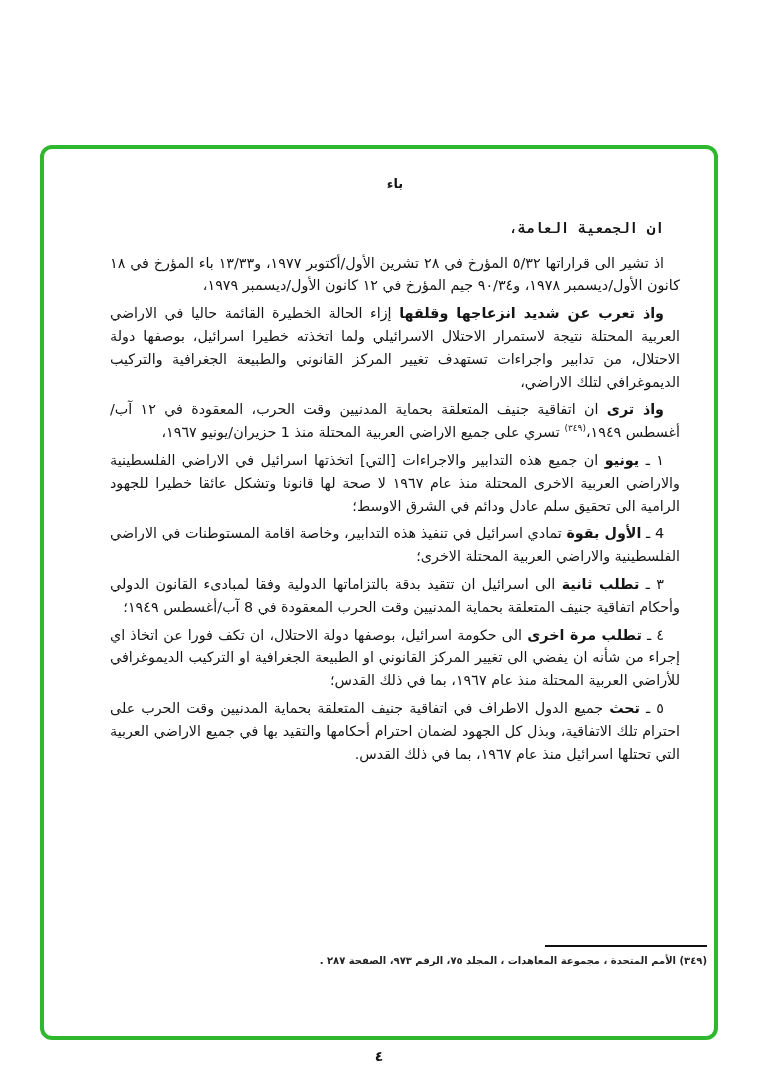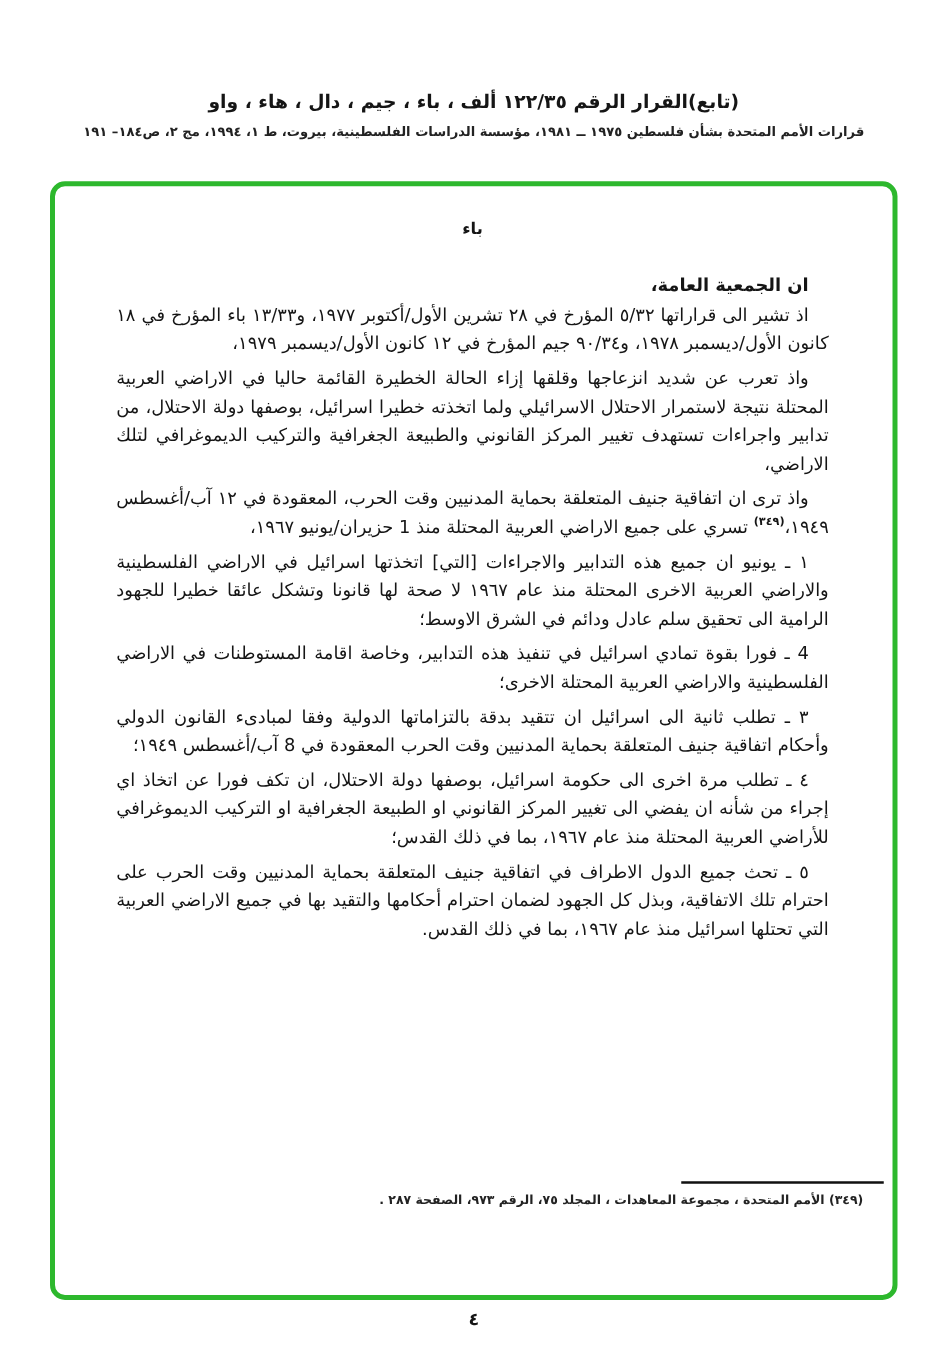--- a/index.html
+++ b/index.html
@@ -12,62 +12,58 @@
     overflow:hidden;
   }
   .header{position:absolute;top:72px;left:0;width:758px;text-align:center;direction:rtl;}
   .title{font-size:15px;font-weight:bold;letter-spacing:.2px;}
   .source{font-size:10.5px;font-weight:bold;margin-top:10px;color:#222;}
   .highlight-box{
     position:absolute;left:40px;top:145px;width:678px;height:895px;
     border:4px solid #2db82d;border-radius:12px;box-sizing:border-box;
   }
   .doc{
-    position:absolute;left:44px;top:149px;width:670px;height:649px;
+    position:absolute;left:61px;top:149px;width:670px;height:649px;
     box-sizing:border-box;padding:24px 51px 0 49px;
     direction:rtl;text-align:justify;
     font-size:14.3px;line-height:22.8px;
     overflow:hidden;
   }
   .section-letter{text-align:center;font-weight:bold;font-size:13px;margin:0 0 22px 0;text-indent:0;}
-  .opening{font-weight:bold;text-indent:16px;margin:0 0 1px 0;}
+  .opening{font-weight:bold;text-indent:16px;margin:0 0 11px 0;font-family:Liberation Mono, monospace;}
   .para{margin:0 0 5px 0;text-indent:16px;}
-  .para b{font-weight:normal;}
-  .fn-ref{font-size:9px;vertical-align:super;line-height:0;font-weight:bold;}
-  .footnote-wrap{position:absolute;right:51px;bottom:112px;width:420px;text-align:center;direction:rtl;}
+  .para b{font-weight:bold;}
+  .fn-ref{font-size:9px;vertical-align:super;line-height:0;}
+  .footnote-wrap{position:absolute;right:51px;bottom:112px;width:420px;text-align:right;direction:rtl;}
   .footnote-rule{width:162px;border-top:2px solid #111;margin:0 0 8px 0;}
   .footnote-text{font-size:10px;font-weight:bold;color:#222;}
   .page-number{position:absolute;top:1048px;left:0;width:758px;text-align:center;font-weight:bold;font-size:14px;}
 </style>
 </head>
 <body>
 
 <div class="page">
 
-  <div class="header">
-    <div class="title">(تابع)القرار الرقم ١٢٢/٣٥ ألف ، باء ، جيم ، دال ، هاء ، واو</div>
-    <div class="source">قرارات الأمم المتحدة بشأن فلسطين ١٩٧٥ ــ ١٩٨١، مؤسسة الدراسات الفلسطينية، بيروت، ط ١، ١٩٩٤، مج ٢، ص١٨٤– ١٩١</div>
-  </div>
 
   <div class="highlight-box" style="border-color: rgb(45, 184, 45);"></div>
 
   <div class="doc">
     <p class="section-letter">باء</p>
 
     <p class="opening">ان الجمعية العامة،</p>
 
     <p class="para"><b></b><span>اذ تشير الى قراراتها ٥/٣٢ المؤرخ في ٢٨ تشرين الأول/أكتوبر ١٩٧٧، و١٣/٣٣ باء المؤرخ في ١٨ كانون الأول/ديسمبر ١٩٧٨، و٩٠/٣٤ جيم المؤرخ في ١٢ كانون الأول/ديسمبر ١٩٧٩،</span></p>
 
     <p class="para"><b>واذ تعرب عن شديد انزعاجها وقلقها</b><span> إزاء الحالة الخطيرة القائمة حاليا في الاراضي العربية المحتلة نتيجة لاستمرار الاحتلال الاسرائيلي ولما اتخذته خطيرا اسرائيل، بوصفها دولة الاحتلال، من تدابير واجراءات تستهدف تغيير المركز القانوني والطبيعة الجغرافية والتركيب الديموغرافي لتلك الاراضي،</span></p>
 
     <p class="para"><b>واذ ترى</b><span> ان اتفاقية جنيف المتعلقة بحماية المدنيين وقت الحرب، المعقودة في ١٢ آب/أغسطس ١٩٤٩،</span><sup class="fn-ref">(٣٤٩)</sup><span> تسري على جميع الاراضي العربية المحتلة منذ 1 حزيران/يونيو ١٩٦٧،</span></p>
 
     <p class="para"><span>١ ـ </span><b>يونيو</b><span> ان جميع هذه التدابير والاجراءات [التي] اتخذتها اسرائيل في الاراضي الفلسطينية والاراضي العربية الاخرى المحتلة منذ عام ١٩٦٧ لا صحة لها قانونا وتشكل عائقا خطيرا للجهود الرامية الى تحقيق سلم عادل ودائم في الشرق الاوسط؛</span></p>
 
-    <p class="para"><span>4 ـ </span><b>فورا بقوة</b><span> تمادي اسرائيل في تنفيذ هذه التدابير، وخاصة اقامة المستوطنات في الاراضي الفلسطينية والاراضي العربية المحتلة الاخرى؛</span></p>
+    <p class="para"><span>4 ـ </span><b>الأول بقوة</b><span> تمادي اسرائيل في تنفيذ هذه التدابير، وخاصة اقامة المستوطنات في الاراضي الفلسطينية والاراضي العربية المحتلة الاخرى؛</span></p>
 
     <p class="para"><span>٣ ـ </span><b>تطلب ثانية</b><span> الى اسرائيل ان تتقيد بدقة بالتزاماتها الدولية وفقا لمبادىء القانون الدولي وأحكام اتفاقية جنيف المتعلقة بحماية المدنيين وقت الحرب المعقودة في 8 آب/أغسطس ١٩٤٩؛</span></p>
 
     <p class="para"><span>٤ ـ </span><b>تطلب مرة اخرى</b><span> الى حكومة اسرائيل، بوصفها دولة الاحتلال، ان تكف فورا عن اتخاذ اي إجراء من شأنه ان يفضي الى تغيير المركز القانوني او الطبيعة الجغرافية او التركيب الديموغرافي للأراضي العربية المحتلة منذ عام ١٩٦٧، بما في ذلك القدس؛</span></p>
 
     <p class="para"><span>٥ ـ </span><b>تحث</b><span> جميع الدول الاطراف في اتفاقية جنيف المتعلقة بحماية المدنيين وقت الحرب على احترام تلك الاتفاقية، وبذل كل الجهود لضمان احترام أحكامها والتقيد بها في جميع الاراضي العربية التي تحتلها اسرائيل منذ عام ١٩٦٧، بما في ذلك القدس.</span></p>
   </div>
 
   <div class="footnote-wrap">
     <div class="footnote-rule"></div>

